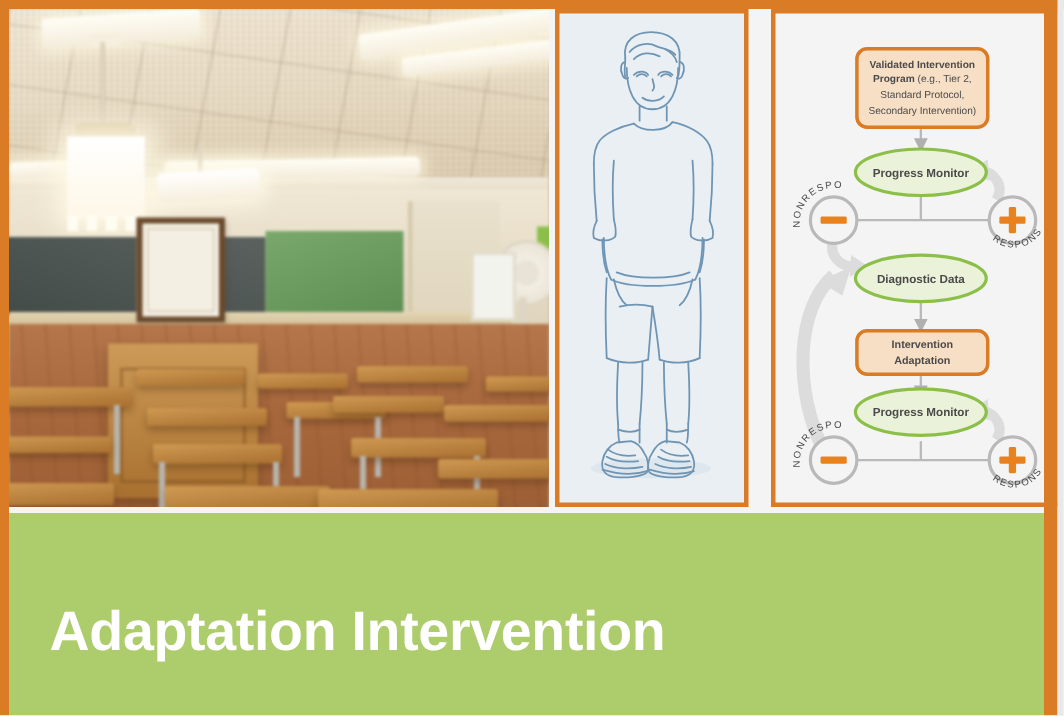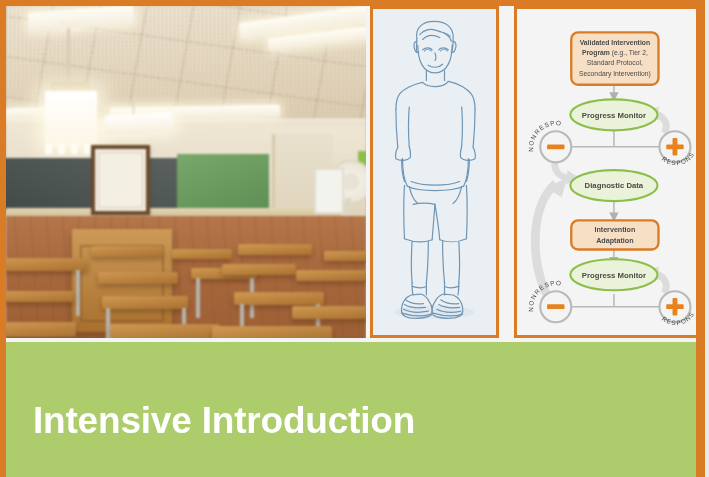--- a/index.html
+++ b/index.html
@@ -404,21 +404,21 @@
         <rect x="160.5" y="296" width="5" height="18" rx="1" fill="#e8821e"></rect>
         <path id="arcR2" d="M148 317 A22 22 0 0 0 184 311" fill="none"></path>
         <text class="dg-label" font-size="6.6" letter-spacing="1.1" fill="#6b6b6b">
           <textPath href="#arcR2" startOffset="4%">RESPONSIVE</textPath>
         </text>
       </svg>
     </div>
   </div>
 
   <div class="title-band">
-    <div class="title-main">Intensive Introduction</div>
+    <div class="title-main">Adaptation Intervention</div>
   </div>
 
   <div class="frame-top"></div>
   <div class="frame-left"></div>
   <div class="band-left-strip"></div>
   <div class="frame-right"></div>
   <div class="frame-right-edge"></div>
 </div>
 
 </body></html>

